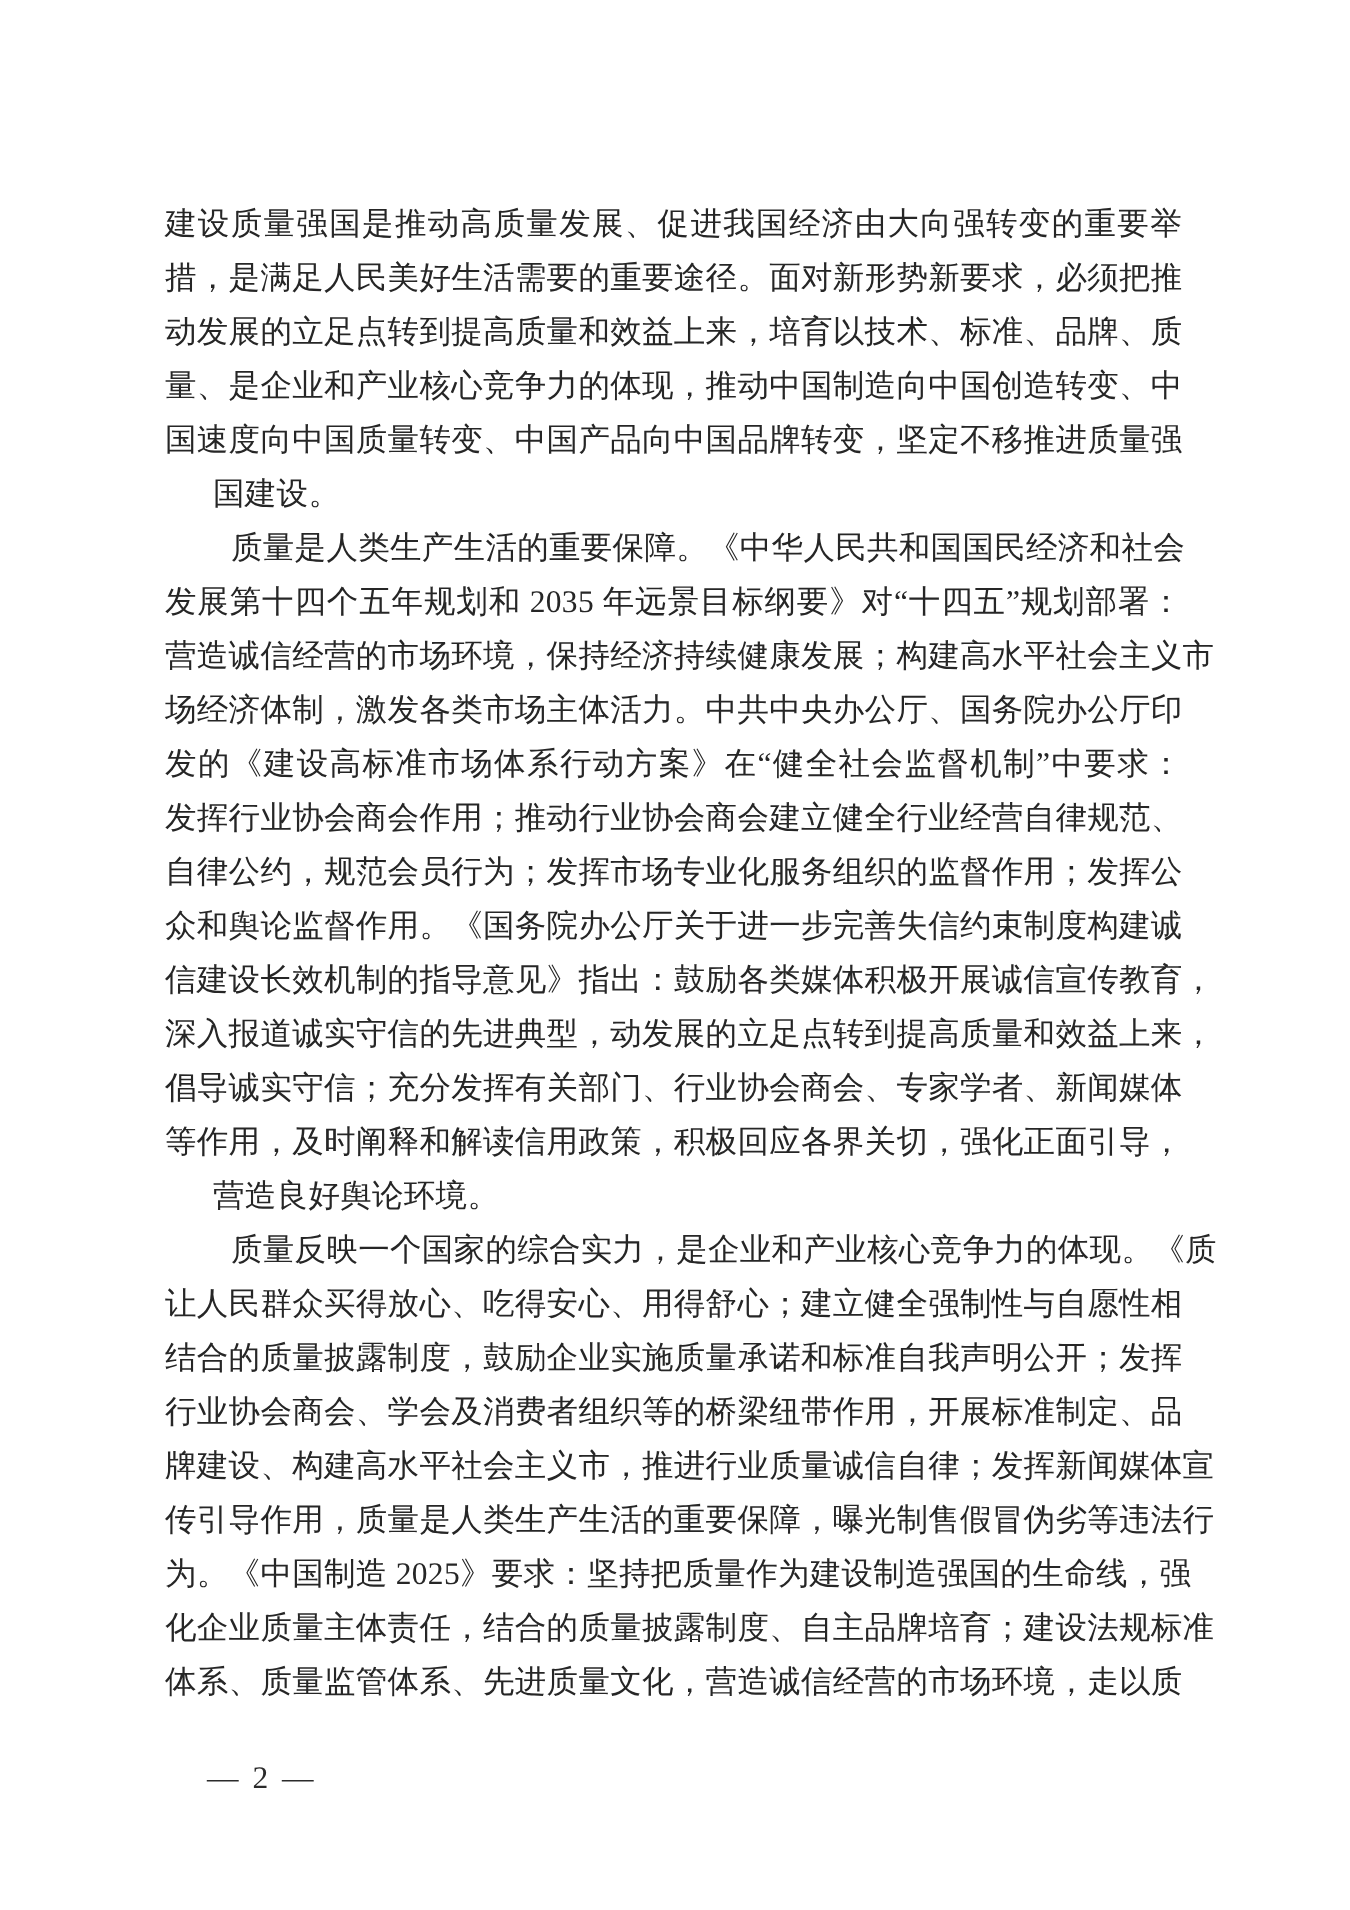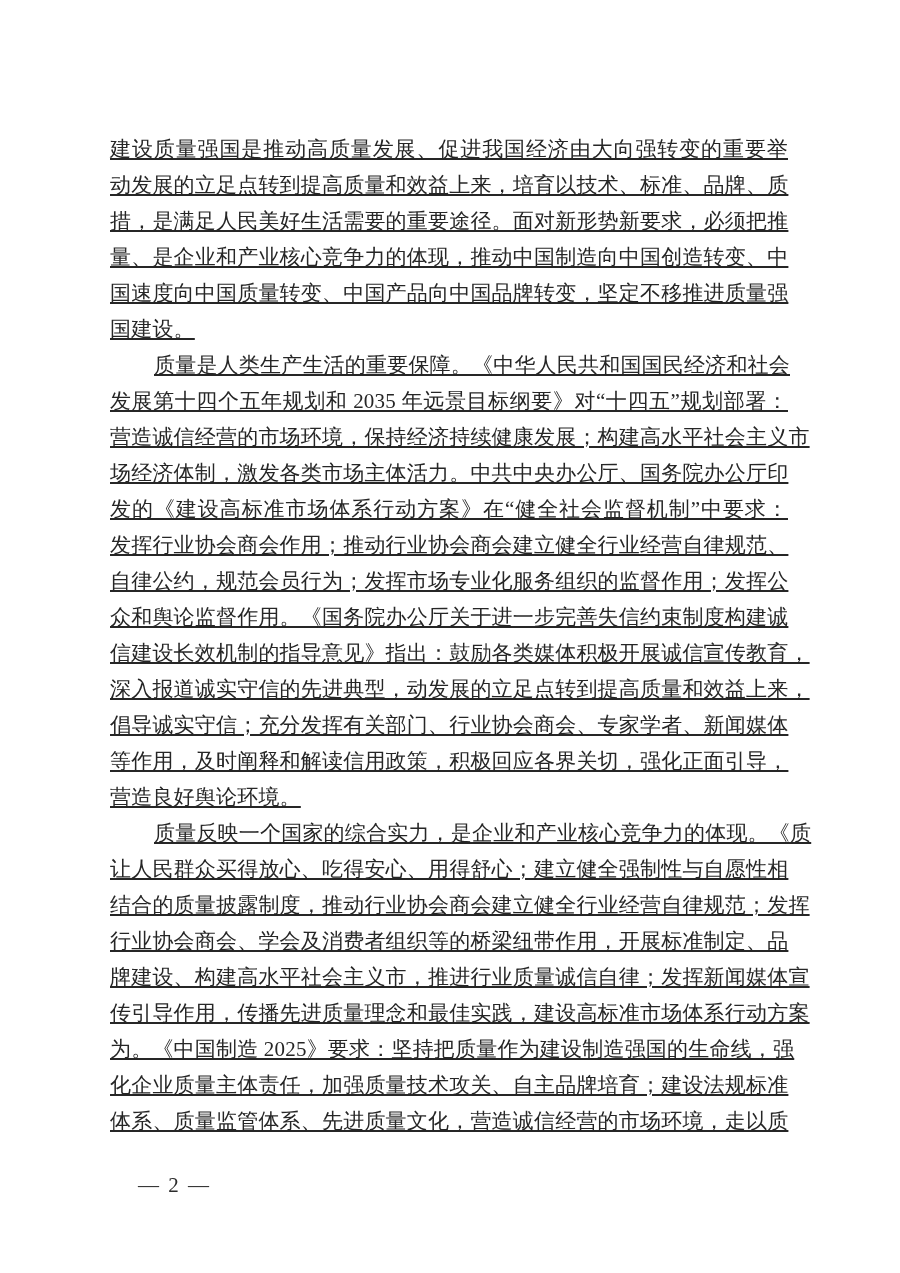--- a/index.html
+++ b/index.html
@@ -20,21 +20,20 @@
     left: 0; top: 0;
     width: 900px;
     height: 1273px;
     background: #ffffff;
   }
   .text-block {
     position: absolute;
     left: 110px;
     top: 131px;
     width: 678px;
-    text-decoration: underline;
   }
   .paragraph {
     margin: 0;
     padding: 0;
   }
   .line {
     height: 36px;
     line-height: 36px;
     font-size: 21px;
     white-space: nowrap;
@@ -42,42 +41,43 @@
     text-align-last: justify;
     -moz-text-align-last: justify;
     letter-spacing: 0.2px;
   }
   .line.indent {
     text-indent: 44px;
   }
   .line.short-last {
     text-align: right;
     text-align-last: left;
+    margin-left: 32px;
     -moz-text-align-last: left;
   }
   .page-number {
     position: absolute;
     left: 138px;
     top: 1170px;
     height: 30px;
     line-height: 30px;
     font-size: 21px;
     letter-spacing: 2px;
     color: #2b2b2b;
   }
 </style>
 </head>
 <body>
 
 <div class="page">
   <div class="text-block">
       <div class="paragraph">
         <div class="line">建设质量强国是推动高质量发展、促进我国经济由大向强转变的重要举</div>
+        <div class="line">措，是满足人民美好生活需要的重要途径。面对新形势新要求，必须把推</div>
         <div class="line">动发展的立足点转到提高质量和效益上来，培育以技术、标准、品牌、质</div>
-        <div class="line">措，是满足人民美好生活需要的重要途径。面对新形势新要求，必须把推</div>
         <div class="line">量、是企业和产业核心竞争力的体现，推动中国制造向中国创造转变、中</div>
         <div class="line">国速度向中国质量转变、中国产品向中国品牌转变，坚定不移推进质量强</div>
         <div class="line short-last">国建设。</div>
       </div>
       <div class="paragraph">
         <div class="line indent">质量是人类生产生活的重要保障。《中华人民共和国国民经济和社会</div>
         <div class="line">发展第十四个五年规划和 2035 年远景目标纲要》对“十四五”规划部署：</div>
         <div class="line">营造诚信经营的市场环境，保持经济持续健康发展；构建高水平社会主义市</div>
         <div class="line">场经济体制，激发各类市场主体活力。中共中央办公厅、国务院办公厅印</div>
         <div class="line">发的《建设高标准市场体系行动方案》在“健全社会监督机制”中要求：</div>
@@ -86,23 +86,23 @@
         <div class="line">众和舆论监督作用。《国务院办公厅关于进一步完善失信约束制度构建诚</div>
         <div class="line">信建设长效机制的指导意见》指出：鼓励各类媒体积极开展诚信宣传教育，</div>
         <div class="line">深入报道诚实守信的先进典型，动发展的立足点转到提高质量和效益上来，</div>
         <div class="line">倡导诚实守信；充分发挥有关部门、行业协会商会、专家学者、新闻媒体</div>
         <div class="line">等作用，及时阐释和解读信用政策，积极回应各界关切，强化正面引导，</div>
         <div class="line short-last">营造良好舆论环境。</div>
       </div>
       <div class="paragraph">
         <div class="line indent">质量反映一个国家的综合实力，是企业和产业核心竞争力的体现。《质</div>
         <div class="line">让人民群众买得放心、吃得安心、用得舒心；建立健全强制性与自愿性相</div>
-        <div class="line">结合的质量披露制度，推动行业协会商会建立健全行业经营自律规范；发挥</div>
+        <div class="line">结合的质量披露制度，鼓励企业实施质量承诺和标准自我声明公开；发挥</div>
         <div class="line">行业协会商会、学会及消费者组织等的桥梁纽带作用，开展标准制定、品</div>
         <div class="line">牌建设、构建高水平社会主义市，推进行业质量诚信自律；发挥新闻媒体宣</div>
-        <div class="line">传引导作用，传播先进质量理念和最佳实践，建设高标准市场体系行动方案</div>
+        <div class="line">传引导作用，质量是人类生产生活的重要保障，曝光制售假冒伪劣等违法行</div>
         <div class="line">为。《中国制造 2025》要求：坚持把质量作为建设制造强国的生命线，强</div>
-        <div class="line">化企业质量主体责任，加强质量技术攻关、自主品牌培育；建设法规标准</div>
+        <div class="line">化企业质量主体责任，结合的质量披露制度、自主品牌培育；建设法规标准</div>
         <div class="line">体系、质量监管体系、先进质量文化，营造诚信经营的市场环境，走以质</div>
       </div>
     </div>
   <div class="page-number">— 2 —</div>
 </div>
 
 </body></html>

